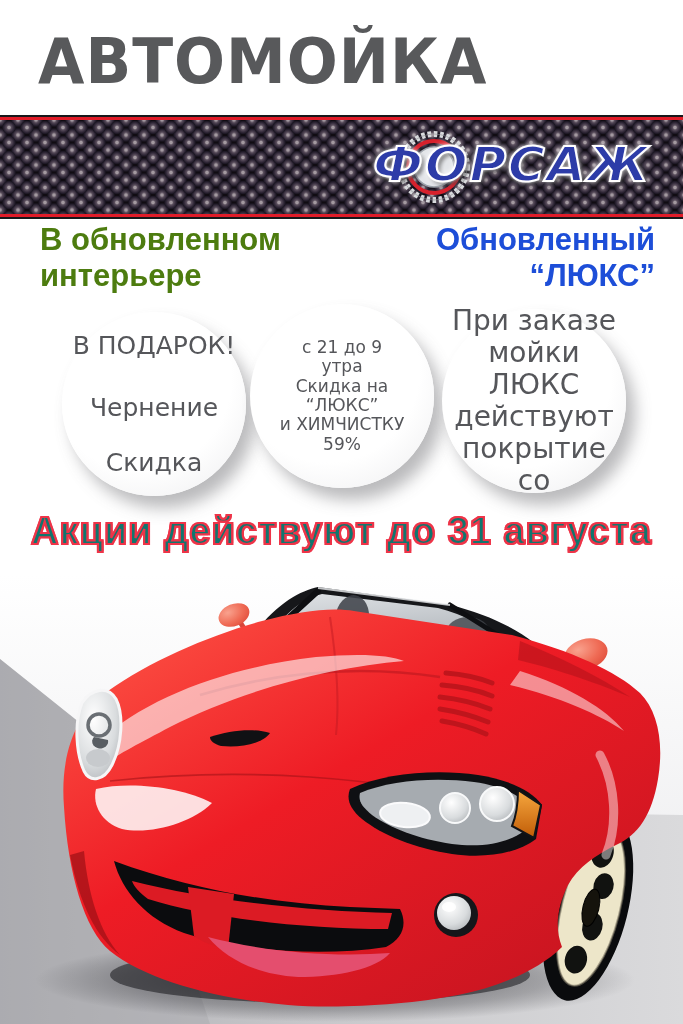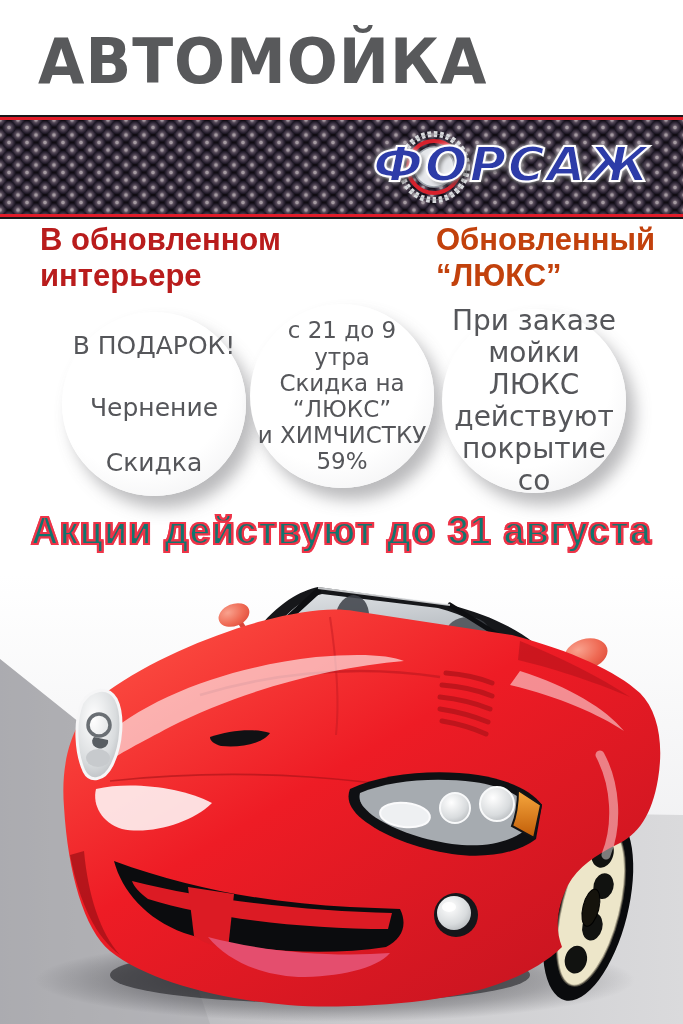--- a/index.html
+++ b/index.html
@@ -35,34 +35,34 @@
     -webkit-text-stroke:2px #ffffff;
     text-shadow:0 0 7px rgba(255,255,255,.95),0 0 3px #ffffff,3px 3px 4px rgba(0,0,0,.65);
     transform:scaleX(1.04);transform-origin:center;
   }
   
   .headlines{
     position:absolute;top:222px;left:40px;right:28px;
     display:flex;justify-content:space-between;align-items:flex-start;
   }
   .hl{font-weight:bold;font-size:31px;line-height:1.16;margin:0;}
-  .hl-left{color:#b91c1c;text-align:left;}
-  .hl-right{color:#c2410c;text-align:left;}
+  .hl-left{color:#4d7c0f;text-align:left;}
+  .hl-right{color:#1d4ed8;text-align:right;}
   
   .offers{position:absolute;top:300px;left:0;width:683px;height:205px;}
   .circle{
     position:absolute;width:184px;height:184px;border-radius:50%;
     background:radial-gradient(circle at 42% 36%,#ffffff 58%,#f4f4f5 82%,#e9e9eb 100%);
     box-shadow:9px 12px 16px rgba(90,90,96,.42);
     display:flex;flex-direction:column;justify-content:center;align-items:center;
     text-align:center;color:#55565a;font-family:"DejaVu Sans",sans-serif;
   }
   .circle-1{left:62px;top:12px;font-size:25px;line-height:1.25;gap:24px;}
   .circle-1 .line-0{margin-bottom:7px;}
-  .circle-2{left:250px;top:4px;font-size:23px;line-height:1.14;}
+  .circle-2{left:250px;top:4px;font-size:17px;line-height:1.14;}
   .circle-3{left:442px;top:9px;font-size:28px;line-height:1.14;}
   
   .deadline{
     position:absolute;top:510px;left:0;width:683px;text-align:center;
     font-weight:bold;font-size:38px;letter-spacing:1px;color:#0f766e;white-space:nowrap;
     -webkit-text-stroke:2.2px #ee3448;
     text-shadow:1px 1px 0 #f0465a,-1px -1px 0 #f0465a,1px -1px 0 #f0465a,-1px 1px 0 #f0465a;
   }
   
   .car-scene{position:absolute;top:575px;left:0;width:683px;height:449px;}

